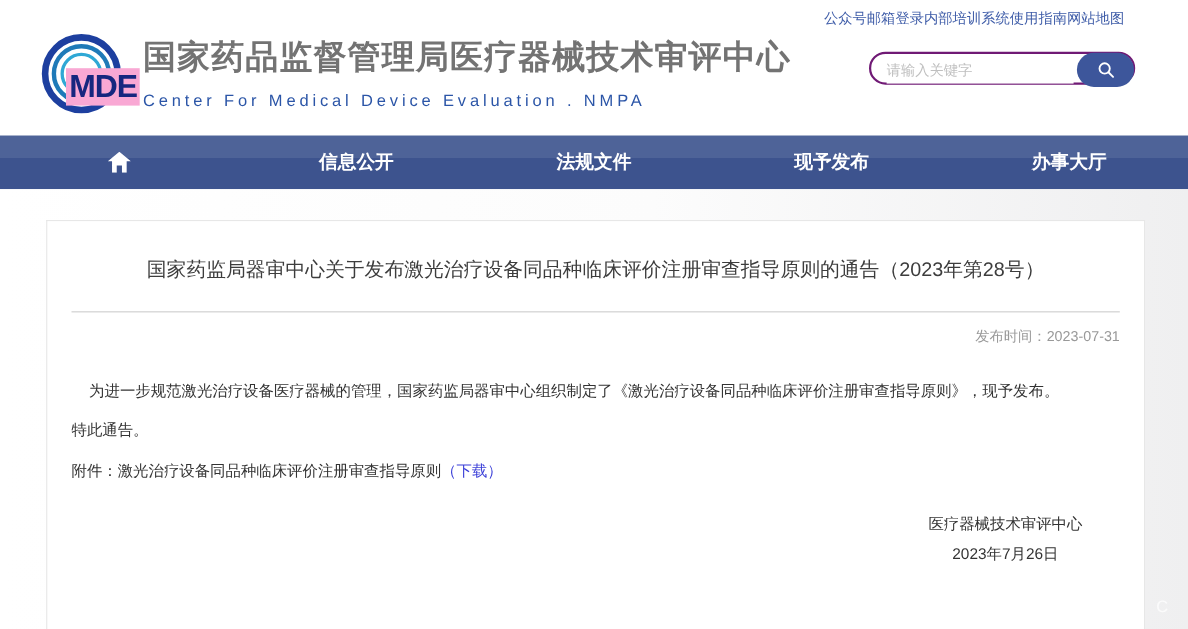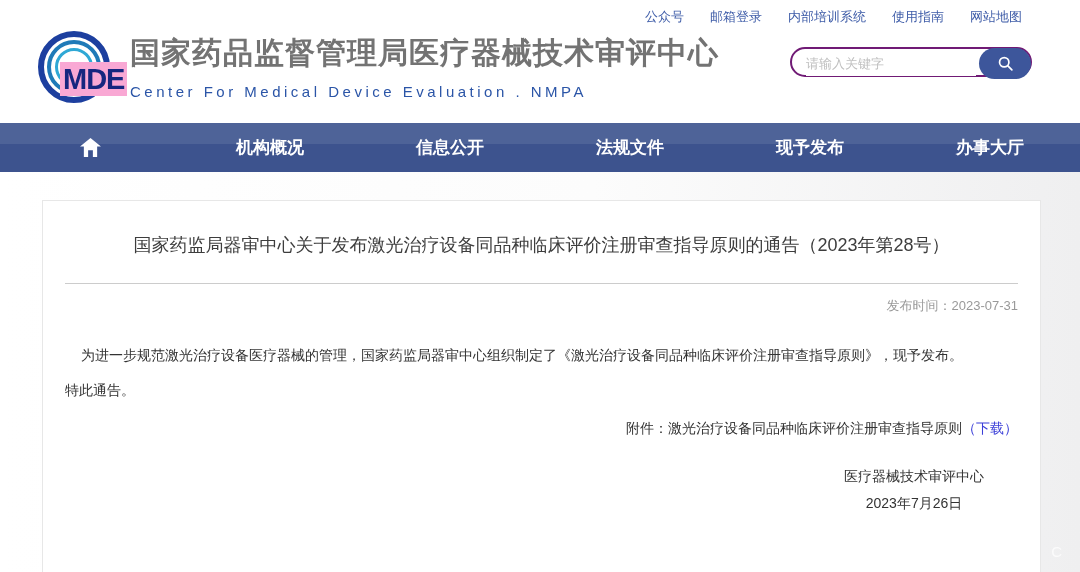--- a/index.html
+++ b/index.html
@@ -1,20 +1,20 @@
 <!DOCTYPE html>
 <html><head>
 <meta charset="utf-8">
 <style>
   * { margin:0; padding:0; box-sizing:border-box; }
   html,body { width:1080px; height:572px; overflow:hidden; background:#fff;
               font-family:"Liberation Sans","DejaVu Sans",sans-serif; }
 
   
-  .toplinks { position:absolute; top:8px; right:58px; display:flex; gap:26px; }
+  .toplinks { position:absolute; top:8px; right:58px; display:flex; }
   .toplinks a { font-size:13px; color:#3e5ca8; text-decoration:none; cursor:pointer; }
 
   
   .header { position:relative; height:123px; background:#fff; }
   .brand { position:absolute; left:38px; top:30px; display:flex; align-items:center; }
   .logo-mark { position:relative; width:84px; height:74px; flex:0 0 auto; }
   .ring { position:absolute; border-radius:50%; }
   .ring.r1 { left:0; top:1px; width:72px; height:72px; border:6px solid #1d3f9f; }
   .ring.r2 { left:9px; top:10px; width:54px; height:54px; border:4px solid #1f7ab8; }
   .ring.r3 { left:17px; top:18px; width:38px; height:38px; border:3px solid #2fa8d5; }
@@ -45,21 +45,21 @@
   .main { position:relative; height:400px;
           background:linear-gradient(90deg,#ffffff 0%,#fcfcfc 55%,#efeff0 100%); }
   .card { position:absolute; left:42px; top:28px; width:999px; height:390px;
           background:#fff; border:1px solid #e7e7e7; border-bottom:none; padding:0 22px; }
   .art-title { margin:26px auto 0; width:952px; font-size:18px; line-height:37px;
                text-align:center; color:#3d3d3d; }
   .divider { border:none; border-top:1px solid #ccc; margin-top:19px; }
   .pub-row { text-align:right; font-size:13px; color:#999; margin-top:13px; }
   .body-text { font-size:14px; color:#333; line-height:35px; }
   .p1 { margin-top:23px; text-indent:16px; }
-  .attach { margin-top:12px; font-size:14px; color:#333;text-align:right; }
+  .attach { margin-top:12px; font-size:14px; color:#333; }
   .attach a { color:#3b3fd8; text-decoration:none; cursor:pointer; }
   .sig-wrap { text-align:right; margin-top:25px; padding-right:34px; }
   .sig { display:inline-block; text-align:center; font-size:14px; color:#333; line-height:27px; }
   .watermark { position:absolute; right:18px; bottom:12px; font-size:15px; color:#fff;
                opacity:.75; pointer-events:none; }
 </style>
 </head>
 <body>
 
 <div class="header">
@@ -99,21 +99,20 @@
 </div>
 
 <div class="nav">
   <div class="nav-item">
     <span style="display:flex;">
       <svg width="21" height="19" viewBox="0 0 22 20">
         <polygon points="11,0 22,9 18,9 18,20 13.5,20 13.5,13 8.5,13 8.5,20 4,20 4,9 0,9" fill="#fff"></polygon>
       </svg>
     </span>
   </div>
-  <div class="nav-item">机构概况</div>
   <div class="nav-item">信息公开</div>
   <div class="nav-item">法规文件</div>
   <div class="nav-item">现予发布</div>
   <div class="nav-item">办事大厅</div>
 </div>
 
 <div class="main">
   <div class="card">
 
     <div class="art-title">国家药监局器审中心关于发布激光治疗设备同品种临床评价注册审查指导原则的通告（2023年第28号）</div>

